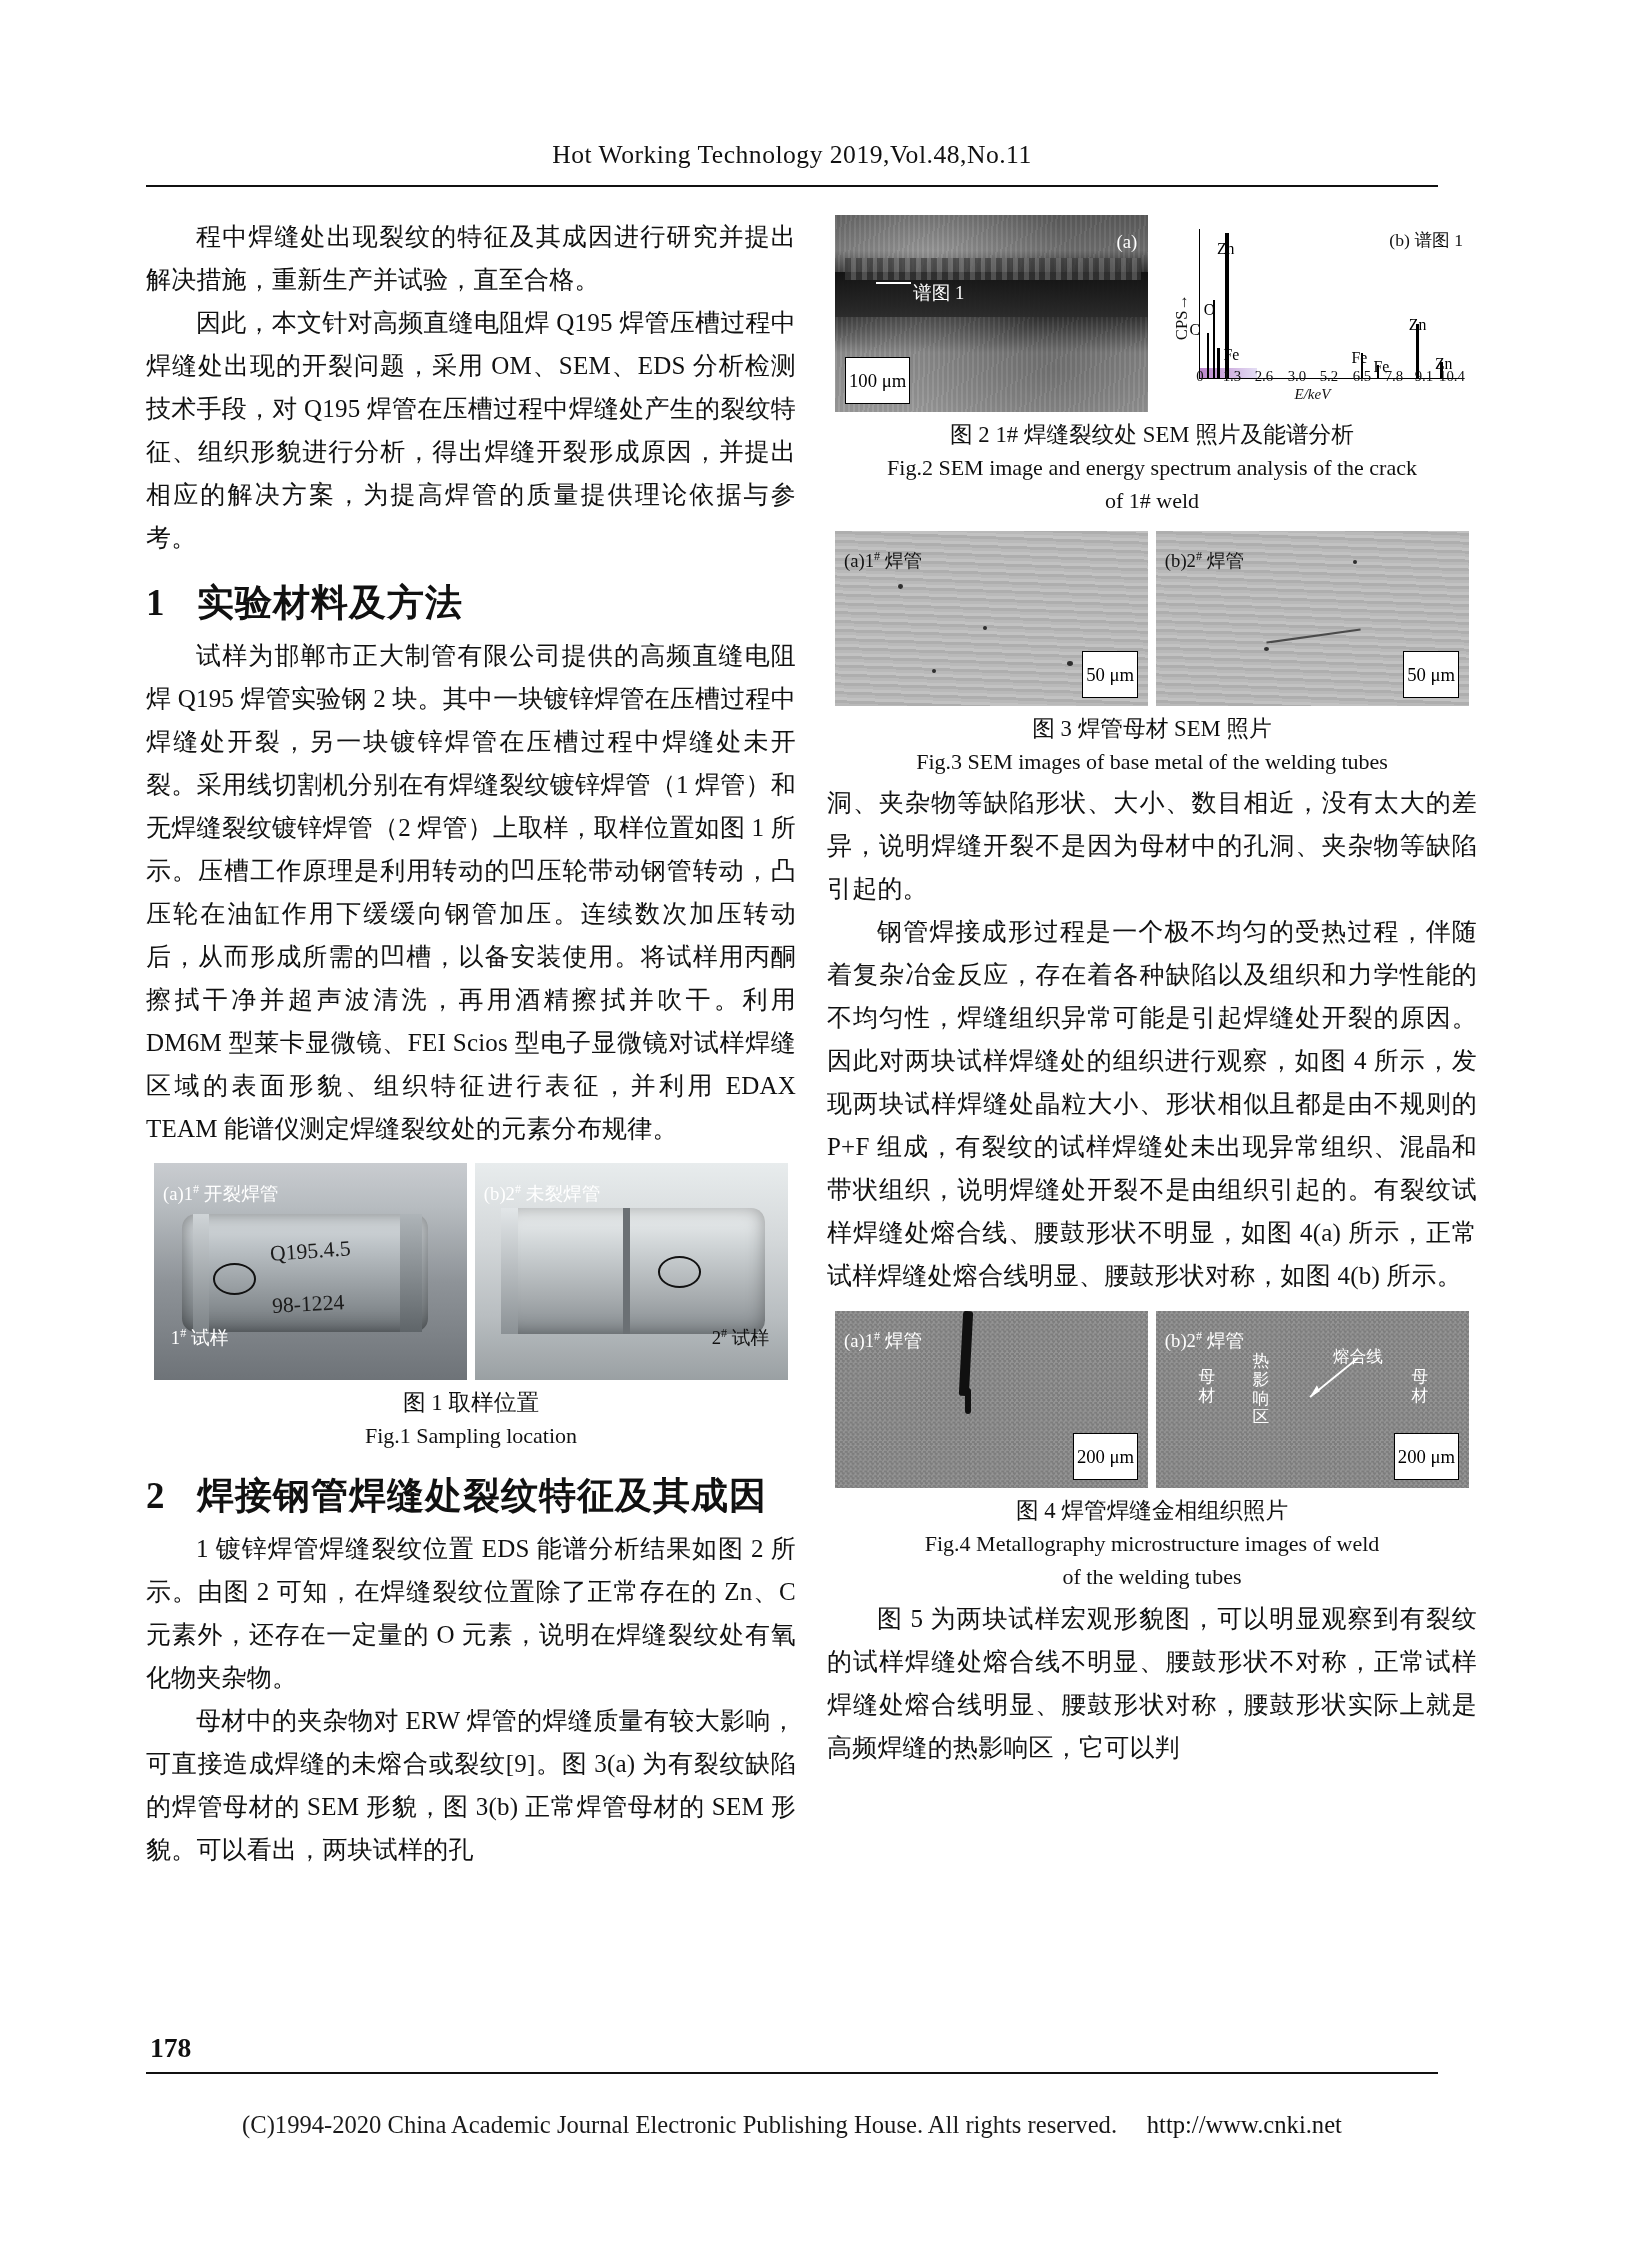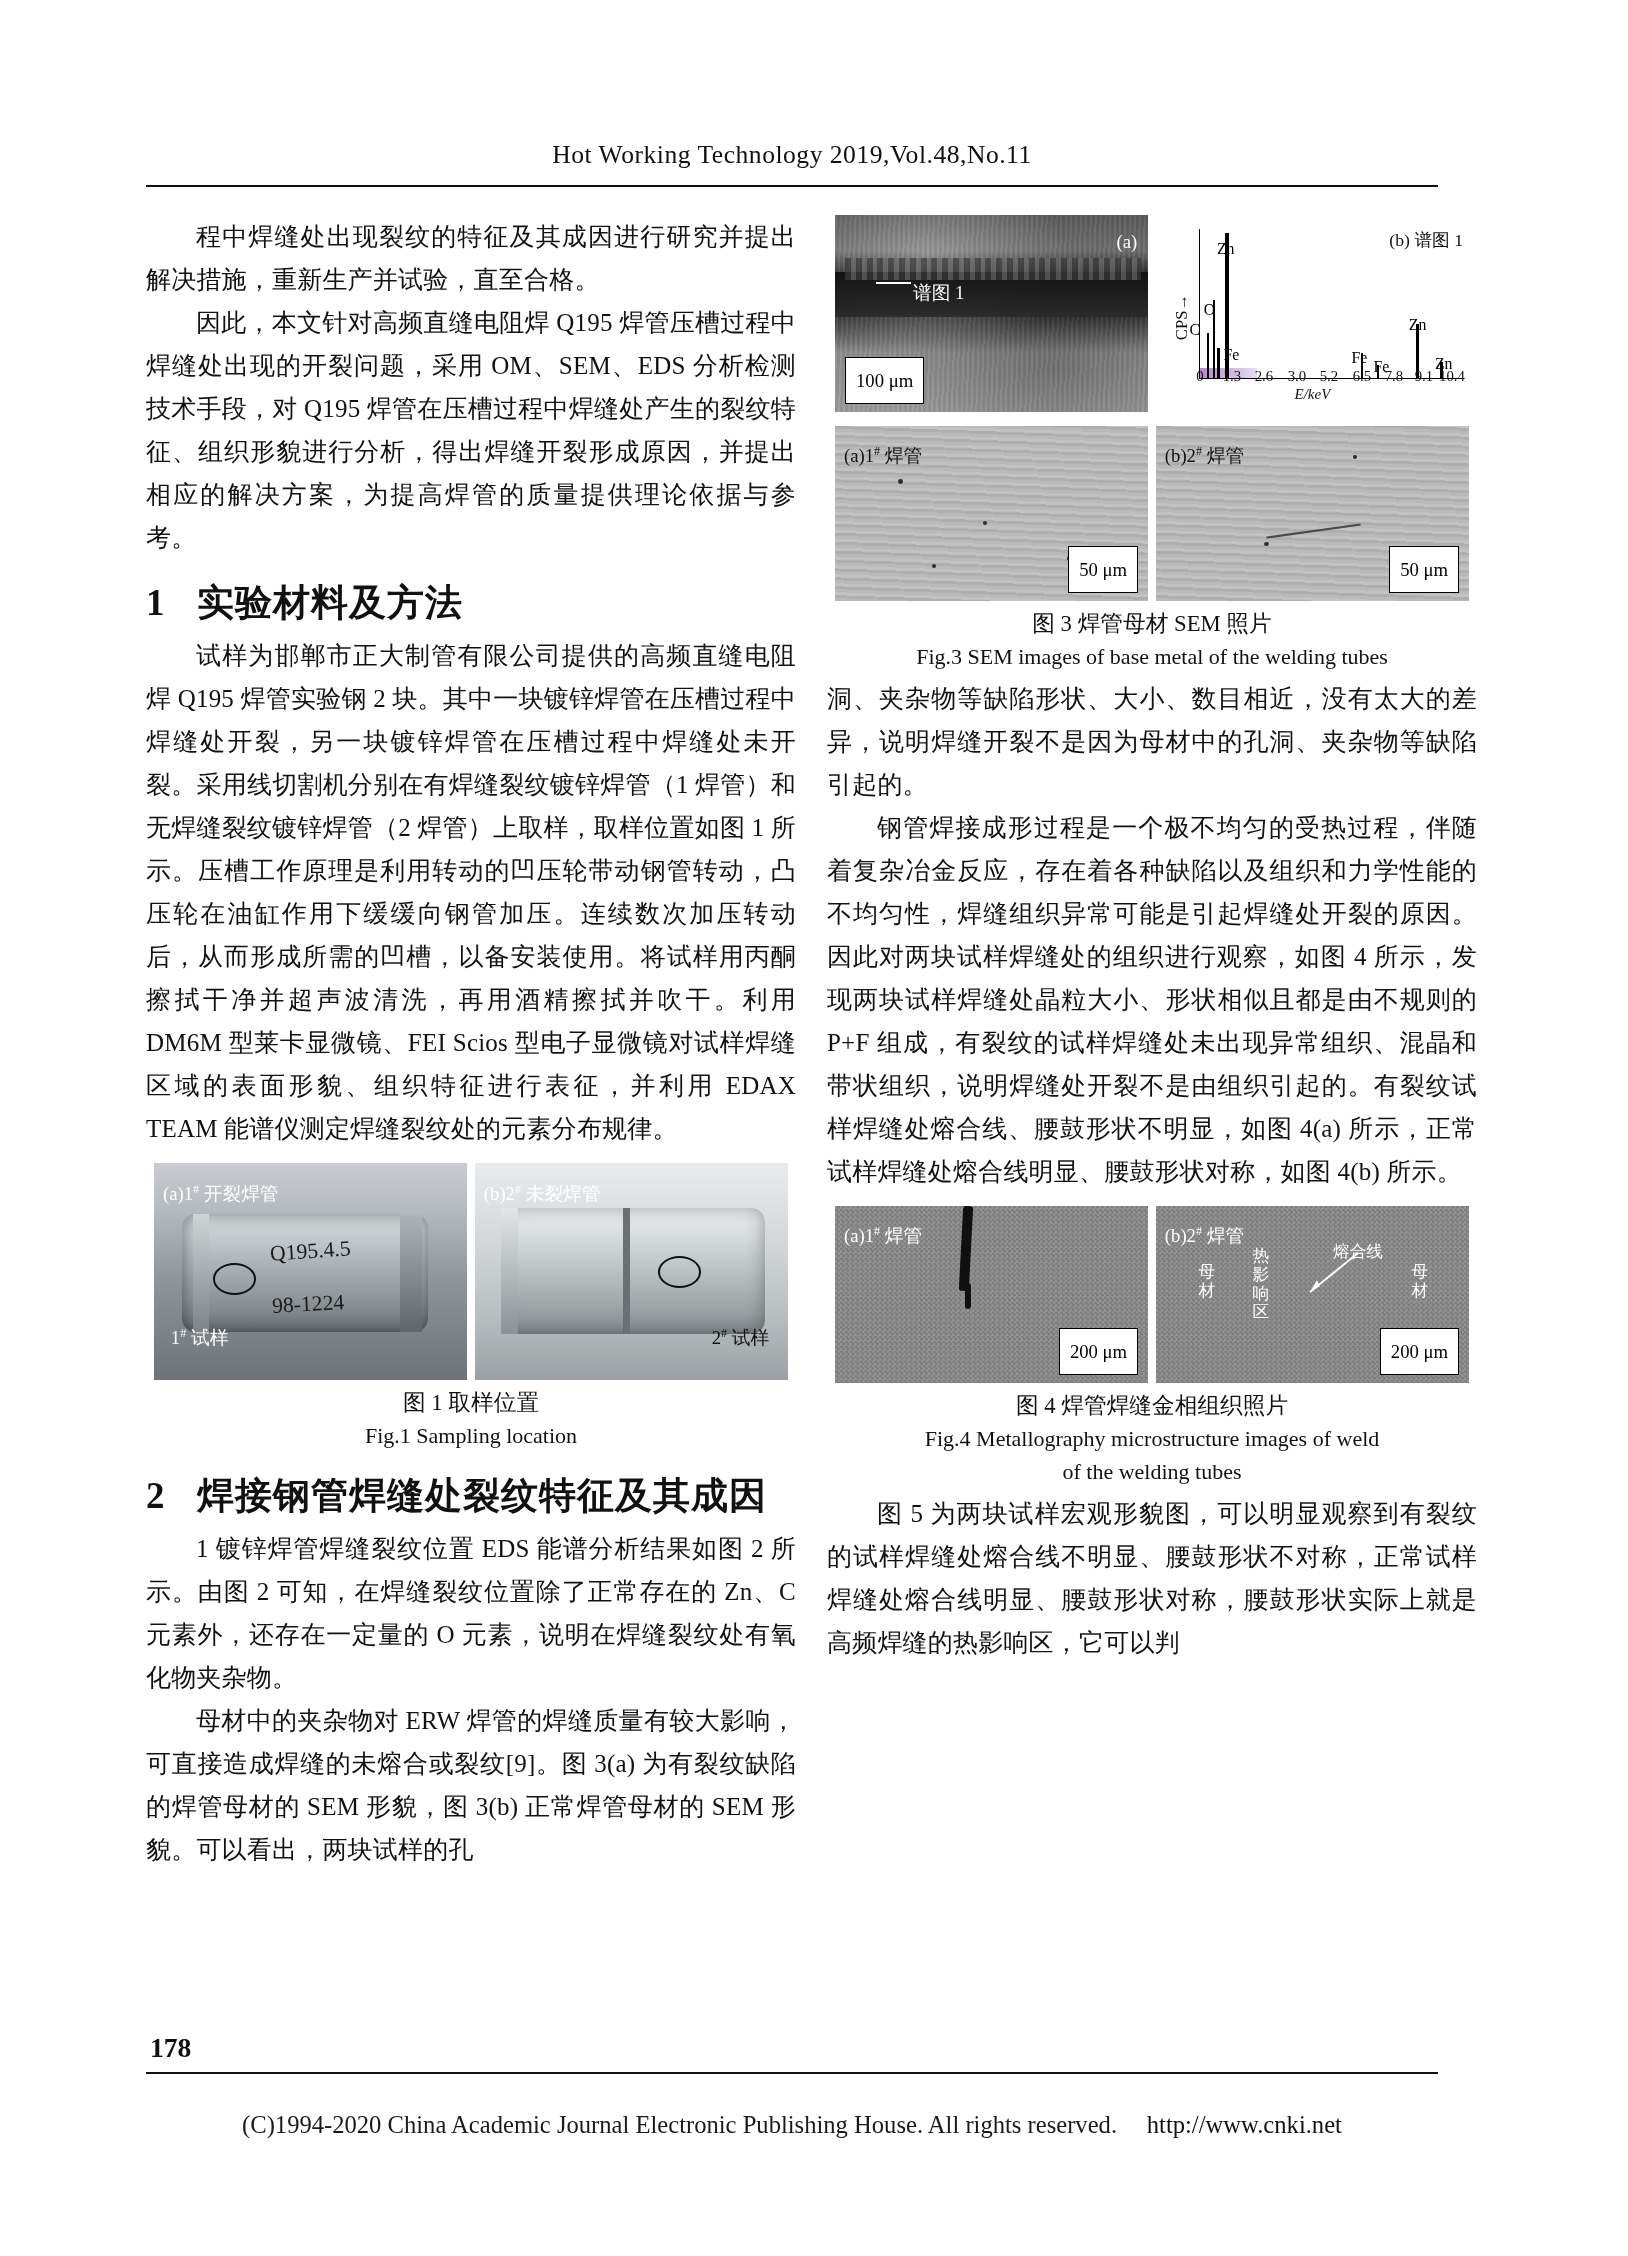--- a/index.html
+++ b/index.html
@@ -105,21 +105,21 @@
     white-space: nowrap;
   }
   .lbl.dark { color: #111; }
   .scalebar {
     position: absolute;
     right: 9.9px;
     bottom: 7.9px;
     background: #fff;
     color: #000;
     font-size: 18.7px;
-    padding: 1px 10px;
+    padding: 1px 3px;
     border: 1px solid #000;
     font-family: "Liberation Serif", serif;
   }
 
   
   .sem-a {
     width: 313px; height: 197px;
     background:
       linear-gradient(180deg, #5a5a5a 0%, #6f6f6f 18%, #2a2a2a 30%, #1c1c1c 46%, #4a4a4a 56%, #8d8d8d 70%, #9c9c9c 100%);
   }
@@ -400,20 +400,25 @@
           <div class="xlab" style="left:108px;">2.6</div>
           <div class="xlab" style="left:141px;">3.0</div>
           <div class="xlab" style="left:173px;">5.2</div>
           <div class="xlab" style="left:206px;">6.5</div>
           <div class="xlab" style="left:238px;">7.8</div>
           <div class="xlab" style="left:268px;">9.1</div>
           <div class="xlab" style="left:296px;">10.4</div>
           <div class="xtitle">E/keV</div>
         </div>
       </div>
+      <div class="figcap">
+        <div>图 2  1# 焊缝裂纹处 SEM 照片及能谱分析</div>
+        <div class="en">Fig.2  SEM image and energy spectrum analysis of the crack</div>
+        <div class="en">of 1# weld</div>
+      </div>
     </div>
 
     <div class="figure">
       <div class="imgrow">
         <div class="photo bm">
           <div class="spot" style="left:63px; top:53px; width:4.9px; height:4.9px;"></div>
           <div class="spot" style="left:148px; top:95px; width:3.9px; height:3.9px;"></div>
           <div class="spot" style="left:232px; top:130px; width:5.9px; height:4.9px;"></div>
           <div class="spot" style="left:97px; top:138px; width:3.9px; height:3.9px;"></div>
           <div class="lbl dark" style="left:5.9px; top:3px;">

